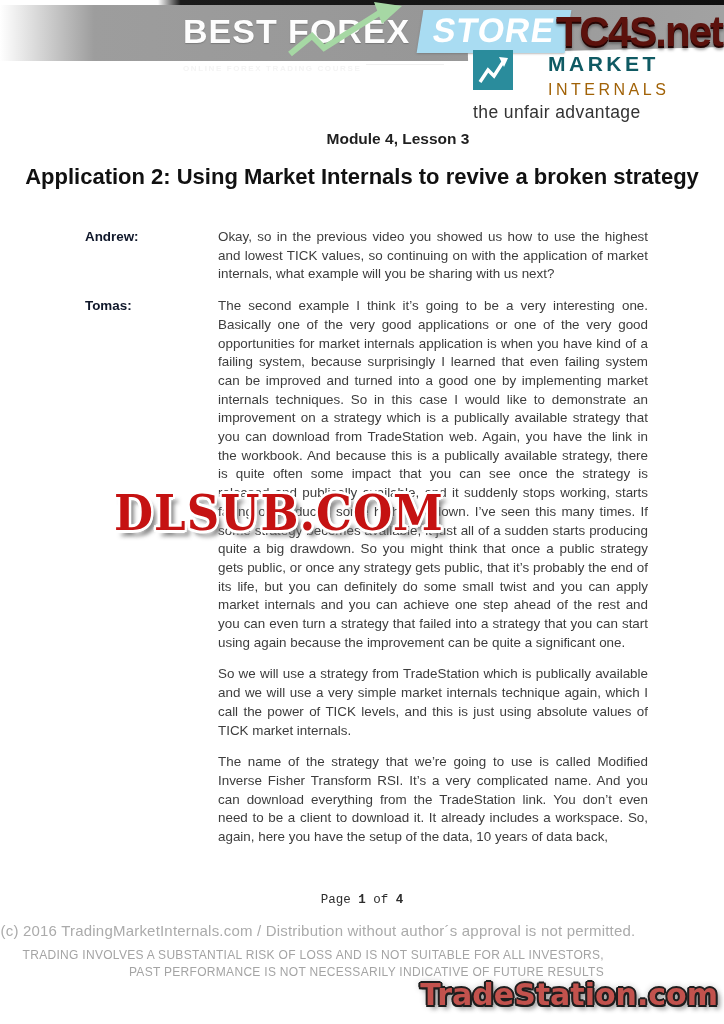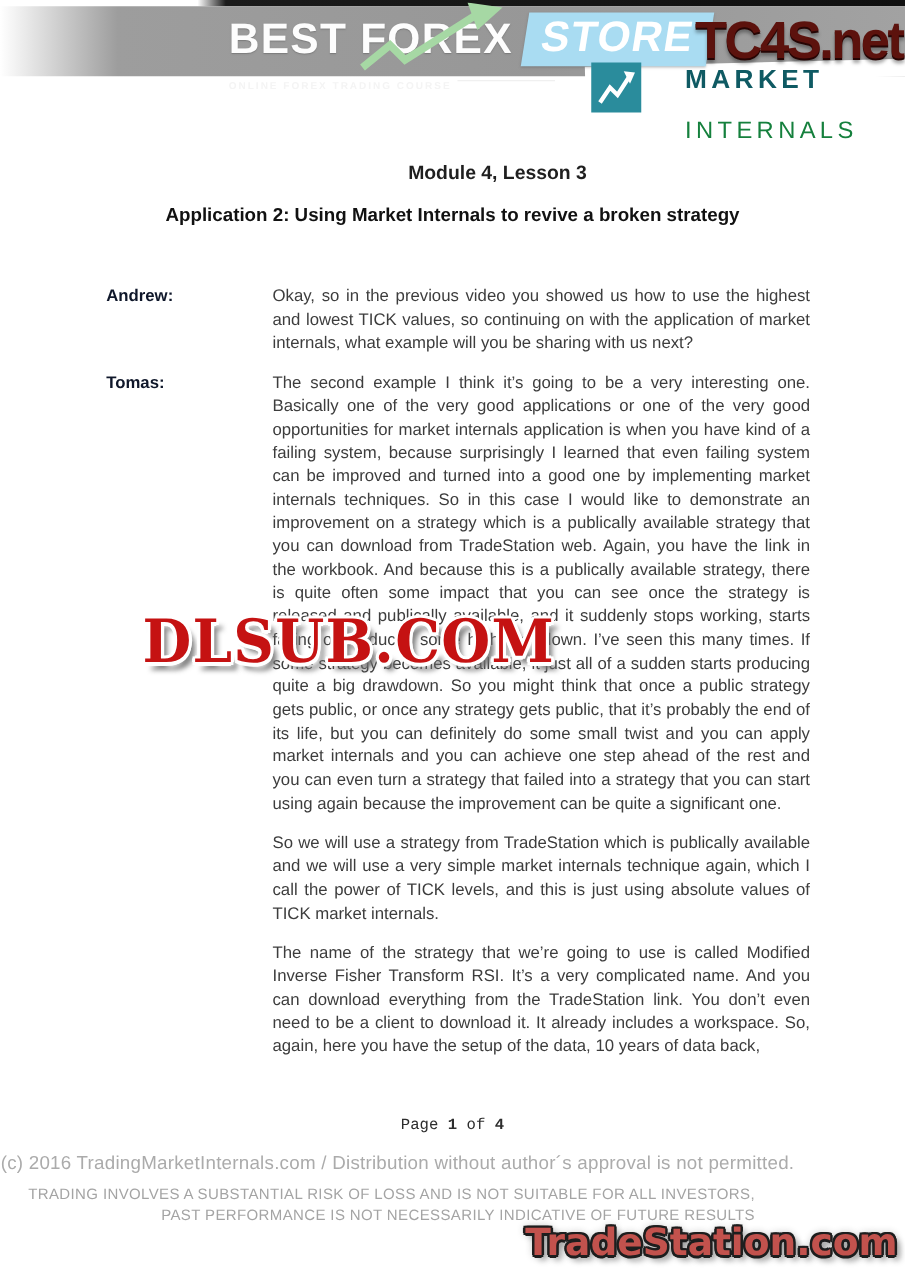--- a/index.html
+++ b/index.html
@@ -58,31 +58,31 @@
 
   
   .mi { position:absolute; left:473px; top:50px; z-index:2; }
   .mi-row { display:flex;gap:28px; }
   .mi-icon {
     width:40px; height:40px; background:#2a8c9c; flex:0 0 auto;
     display:flex; align-items:center; justify-content:center;
   }
   .mi-words { margin-left:7px; }
   .mi-market { font-size:21px; font-weight:bold; color:#0f5a63; letter-spacing:3.5px; line-height:1; margin-top:3px; }
-  .mi-internals { font-size:19px; color:#15803d; letter-spacing:3.5px; line-height:1; margin-top:21px; }
+  .mi-internals { font-size:16px; color:#a16207; letter-spacing:3.5px; line-height:1; margin-top:8px; }
   .mi-tagline { margin-top:4px; font-size:17.5px; color:#333333; letter-spacing:.4px; }
 
   
   .doc-title {
     position:absolute; top:130px; left:0; width:724px; text-align:center;
     font-size:15.5px; font-weight:bold; color:#1f1f1f;margin-left:36px;
   }
   .doc-subtitle {
     position:absolute; top:164px; left:0; width:724px; text-align:center;
-    font-size:15px; font-weight:bold; color:#111111;
+    font-size:22px; font-weight:bold; color:#111111;
   }
 
   
   .content {
     position:absolute; left:85px; top:228px; width:563px;
     font-size:13.4px; line-height:18.7px; color:#3d3d3d;
   }
   .dlg-row { display:grid; grid-template-columns:133px 430px; }
   .speaker { font-weight:bold; color:#0f172a; }
   .para { text-align:justify; margin-bottom:13px; }
@@ -157,20 +157,21 @@
         <svg width="40" height="40" viewBox="0 0 40 40">
           <polyline points="7,32 15,20 21,26 30,12" fill="none" stroke="#ffffff" stroke-width="3.4"></polyline>
           <polygon points="26,7 35,8 31,17" fill="#ffffff"></polygon>
         </svg>
       </span>
       <div class="mi-words">
         <div class="mi-market">MARKET</div>
         <div class="mi-internals">INTERNALS</div>
       </div>
     </div>
+    <div class="mi-tagline">the unfair advantage</div>
   </div>
 
   <h1 class="doc-title">Module 4, Lesson 3</h1>
   <h2 class="doc-subtitle">Application 2: Using Market Internals to revive a broken strategy</h2>
 
   <div class="content">
     <div class="dlg-row">
       <div class="speaker">Andrew:</div>
       <div>
         <p class="para">Okay, so in the previous video you showed us how to use the highest and lowest TICK values, so continuing on with the application of market internals, what example will you be sharing with us next?</p>

